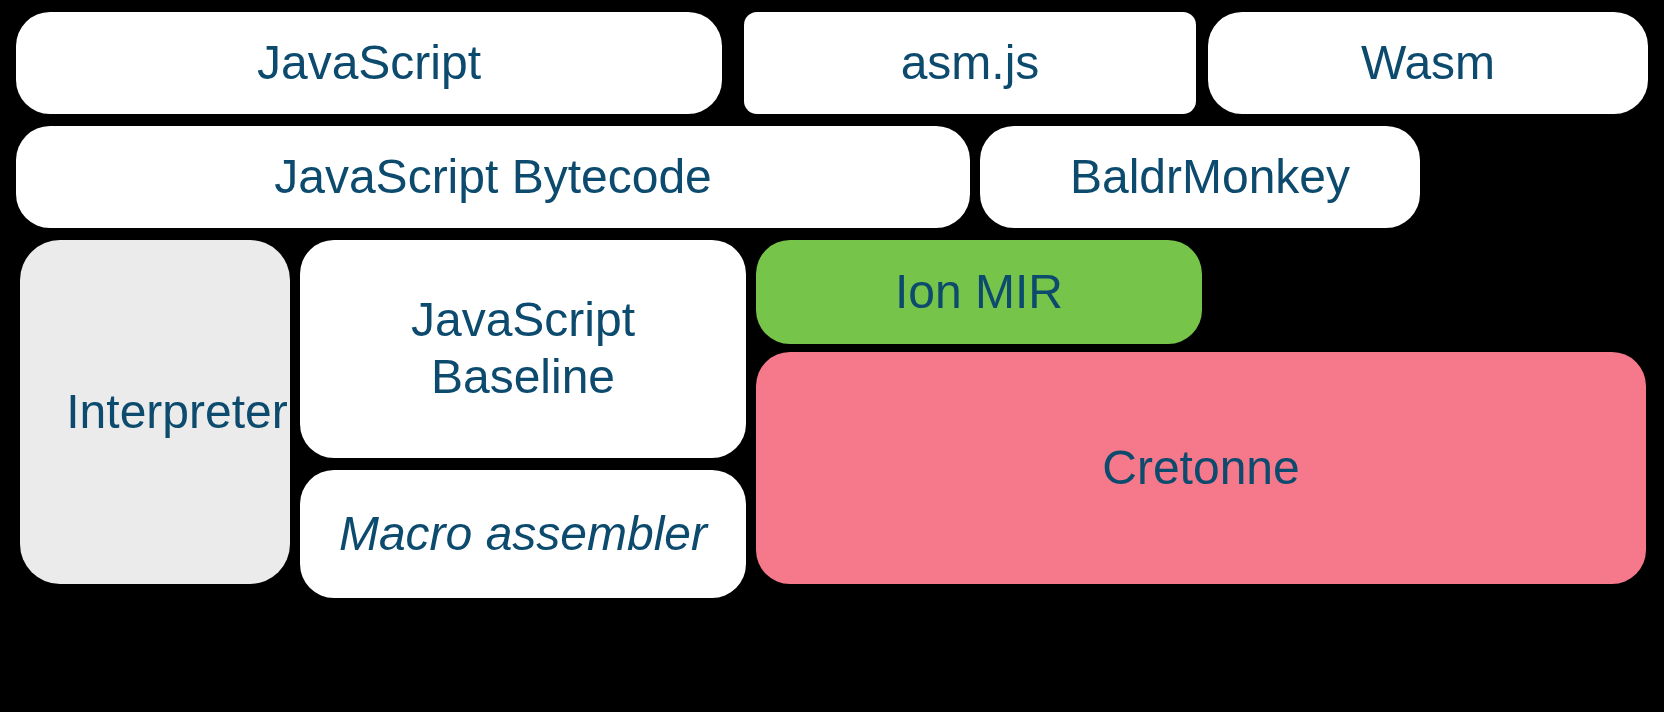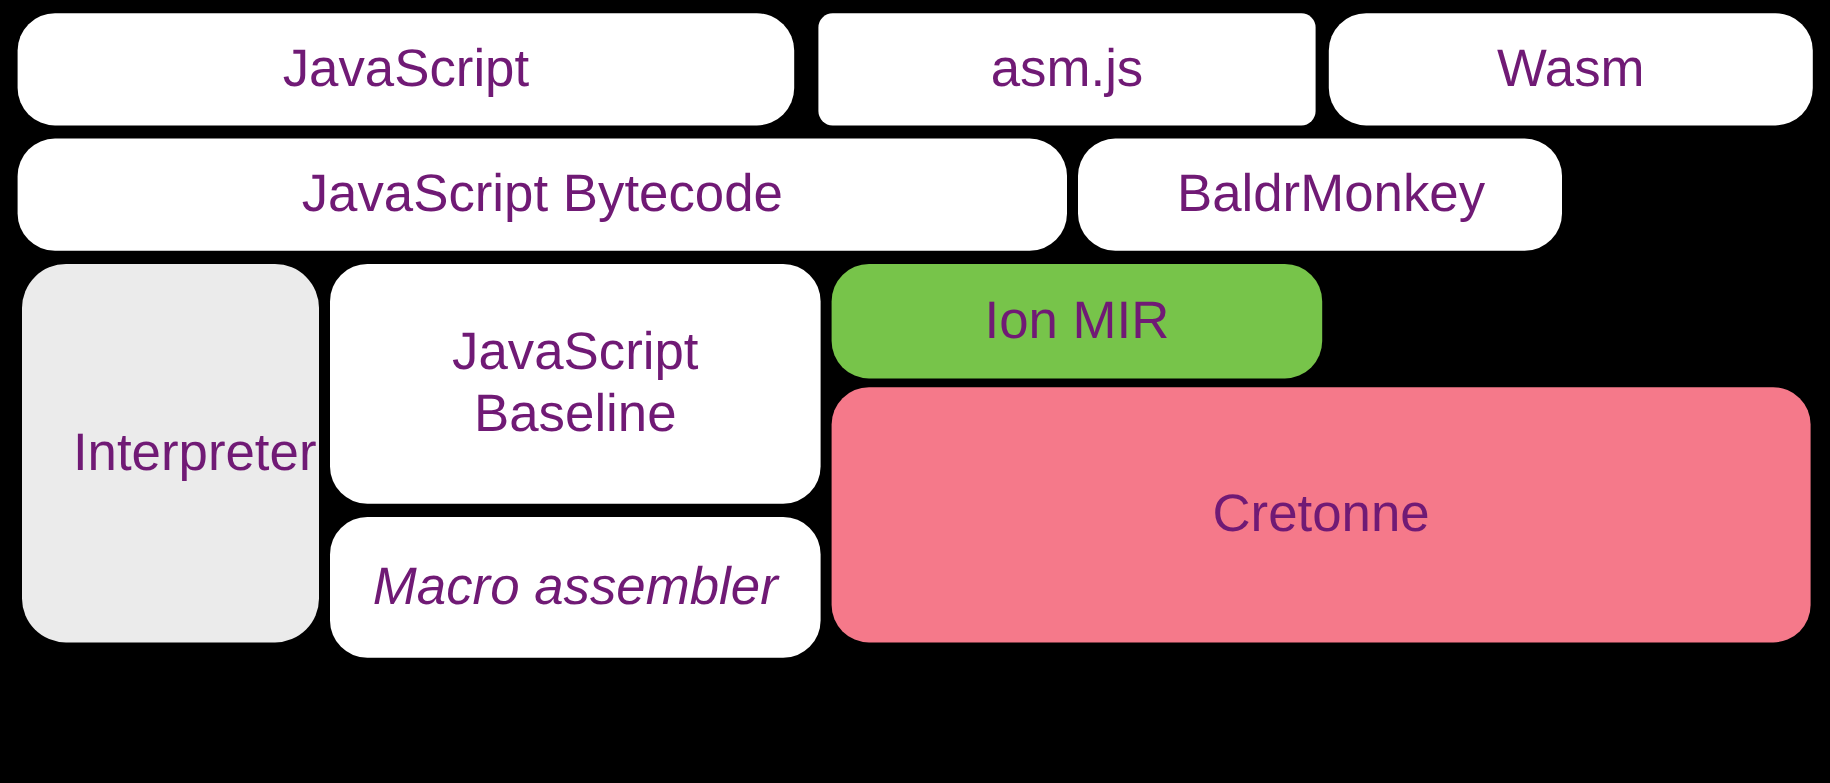--- a/index.html
+++ b/index.html
@@ -18,21 +18,21 @@
   .node {
     position: absolute;
     background: #ffffff;
     border-radius: 34px;
     display: flex;
     align-items: center;
     justify-content: center;
     box-sizing: border-box;
   }
   .node .label {
-    color: #701a75;
+    color: #0c4a6e;
     font-size: 48px;
     line-height: 1.18;
     text-align: center;
     white-space: pre-line;
     letter-spacing: 0px;
   }
   
   .n-javascript      { left: 16px;   top: 12px;  width: 706px;  height: 102px; }
   .n-asmjs           { left: 744px;  top: 12px;  width: 452px;  height: 102px; }
   .n-wasm            { left: 1208px; top: 12px;  width: 440px;  height: 102px; }

